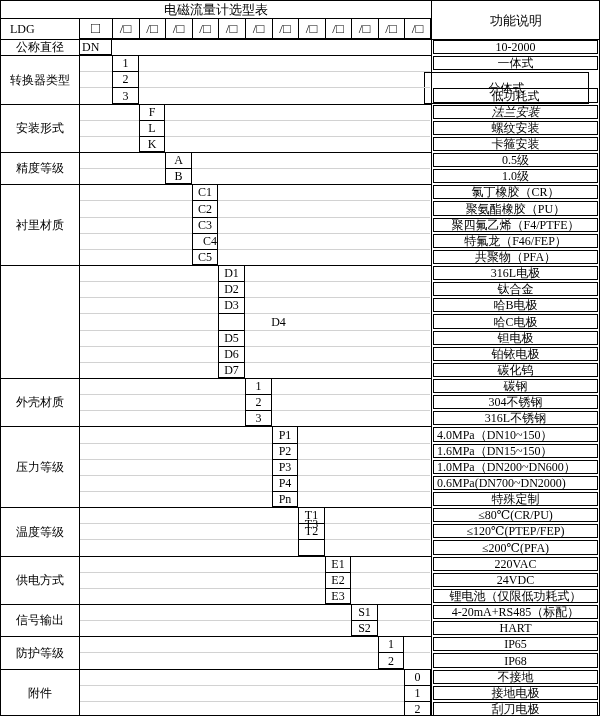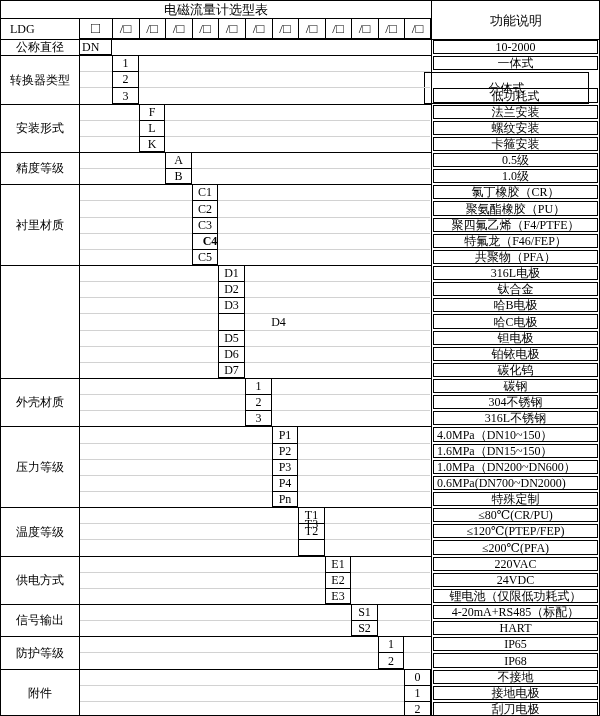--- a/index.html
+++ b/index.html
@@ -38,21 +38,21 @@
     <div class="cell" style="left: 111px; top: 70px; width: 27px; height: 16px;">2</div>
     <div class="box cell" style="left: 423px; top: 71px; width: 165px; height: 32px;">分体式</div>
     <div class="gl" style="left: 79px; top: 86px; width: 350px; height: 1px;"></div>
     <div class="hl" style="left: 111px; top: 86px; width: 27px; height: 1px;"></div>
     <div class="cell" style="left: 111px; top: 86px; width: 27px; height: 17px;">3</div>
     <div class="box cell" style="left: 432px; top: 87px; width: 165px; height: 15px;">低功耗式</div>
     <div class="hl" style="left: 0px; top: 103px; width: 430px; height: 1px;"></div>
     <div class="cell" style="left: 0px; top: 103px; width: 78px; height: 48px;">安装形式</div>
     <div class="box" style="left: 138px; top: 103px; width: 26px; height: 48px;"></div>
     <div class="cell" style="left: 138px; top: 103px; width: 26px; height: 16px;">F</div>
-    <div class="box cell" style="left: 432px; top: 104px; width: 165px; height: 14px;">法兰安装</div>
+    <div class="box cell" style="left: 432px; top: 104px; width: 165px; height: 14px; font-style: italic;">法兰安装</div>
     <div class="gl" style="left: 79px; top: 119px; width: 350px; height: 1px;"></div>
     <div class="hl" style="left: 138px; top: 119px; width: 26px; height: 1px;"></div>
     <div class="cell" style="left: 138px; top: 119px; width: 26px; height: 16px;">L</div>
     <div class="box cell" style="left: 432px; top: 120px; width: 165px; height: 14px;">螺纹安装</div>
     <div class="gl" style="left: 79px; top: 135px; width: 350px; height: 1px;"></div>
     <div class="hl" style="left: 138px; top: 135px; width: 26px; height: 1px;"></div>
     <div class="cell" style="left: 138px; top: 135px; width: 26px; height: 16px;">K</div>
     <div class="box cell" style="left: 432px; top: 136px; width: 165px; height: 14px;">卡箍安装</div>
     <div class="hl" style="left: 0px; top: 151px; width: 430px; height: 1px;"></div>
     <div class="cell" style="left: 0px; top: 151px; width: 78px; height: 32px;">精度等级</div>
@@ -71,21 +71,21 @@
     <div class="gl" style="left: 79px; top: 199px; width: 350px; height: 1px;"></div>
     <div class="hl" style="left: 191px; top: 199px; width: 26px; height: 1px;"></div>
     <div class="cell" style="left: 191px; top: 199px; width: 26px; height: 17px;">C2</div>
     <div class="box cell" style="left: 432px; top: 200px; width: 165px; height: 15px;">聚氨酯橡胶（PU）</div>
     <div class="gl" style="left: 79px; top: 216px; width: 350px; height: 1px;"></div>
     <div class="hl" style="left: 191px; top: 216px; width: 26px; height: 1px;"></div>
     <div class="cell" style="left: 191px; top: 216px; width: 26px; height: 16px;">C3</div>
     <div class="box cell" style="left: 432px; top: 217px; width: 165px; height: 14px;">聚四氟乙烯（F4/PTFE）</div>
     <div class="gl" style="left: 79px; top: 232px; width: 350px; height: 1px;"></div>
     <div class="hl" style="left: 191px; top: 232px; width: 26px; height: 1px;"></div>
-    <div class="cell" style="left: 191px; top: 232px; width: 36px; height: 16px; font-weight: bold;">C4</div>
+    <div class="cell" style="left: 191px; top: 232px; width: 36px; height: 16px;">C4</div>
     <div class="box cell" style="left: 432px; top: 233px; width: 165px; height: 14px;">特氟龙（F46/FEP）</div>
     <div class="gl" style="left: 79px; top: 248px; width: 350px; height: 1px;"></div>
     <div class="hl" style="left: 191px; top: 248px; width: 26px; height: 1px;"></div>
     <div class="cell" style="left: 191px; top: 248px; width: 26px; height: 16px;">C5</div>
     <div class="box cell" style="left: 432px; top: 249px; width: 165px; height: 14px;">共聚物（PFA）</div>
     <div class="hl" style="left: 0px; top: 264px; width: 430px; height: 1px;"></div>
     <div class="box" style="left: 217px; top: 264px; width: 27px; height: 113px;"></div>
     <div class="cell" style="left: 217px; top: 264px; width: 27px; height: 16px;">D1</div>
     <div class="box cell" style="left: 432px; top: 265px; width: 165px; height: 14px;">316L电极</div>
     <div class="gl" style="left: 79px; top: 280px; width: 350px; height: 1px;"></div>

